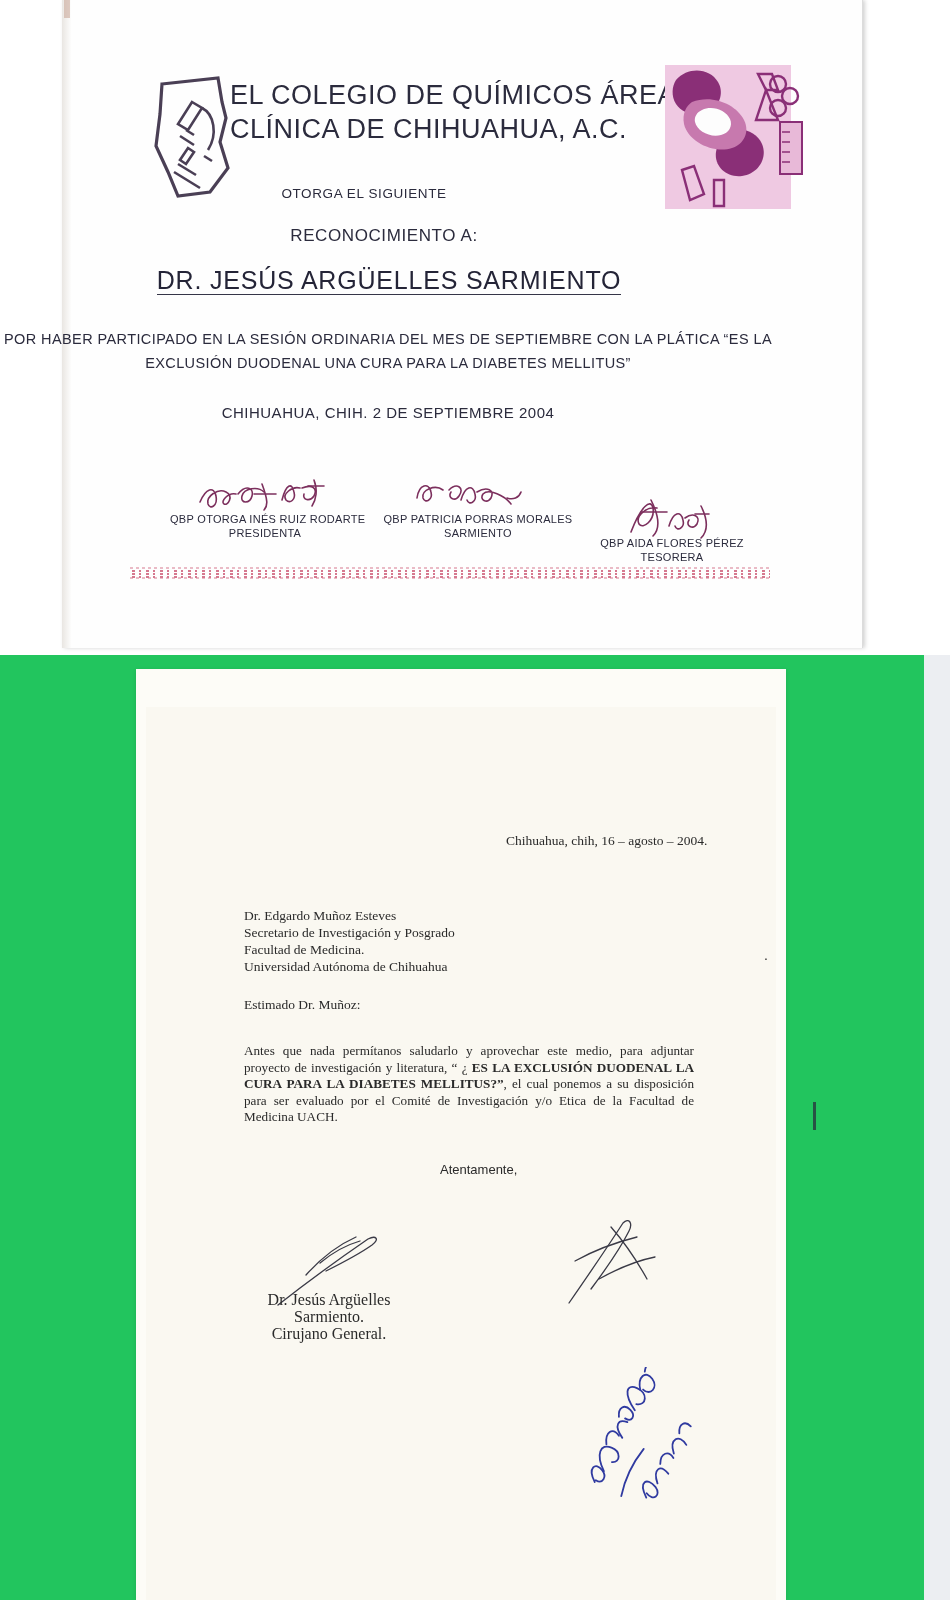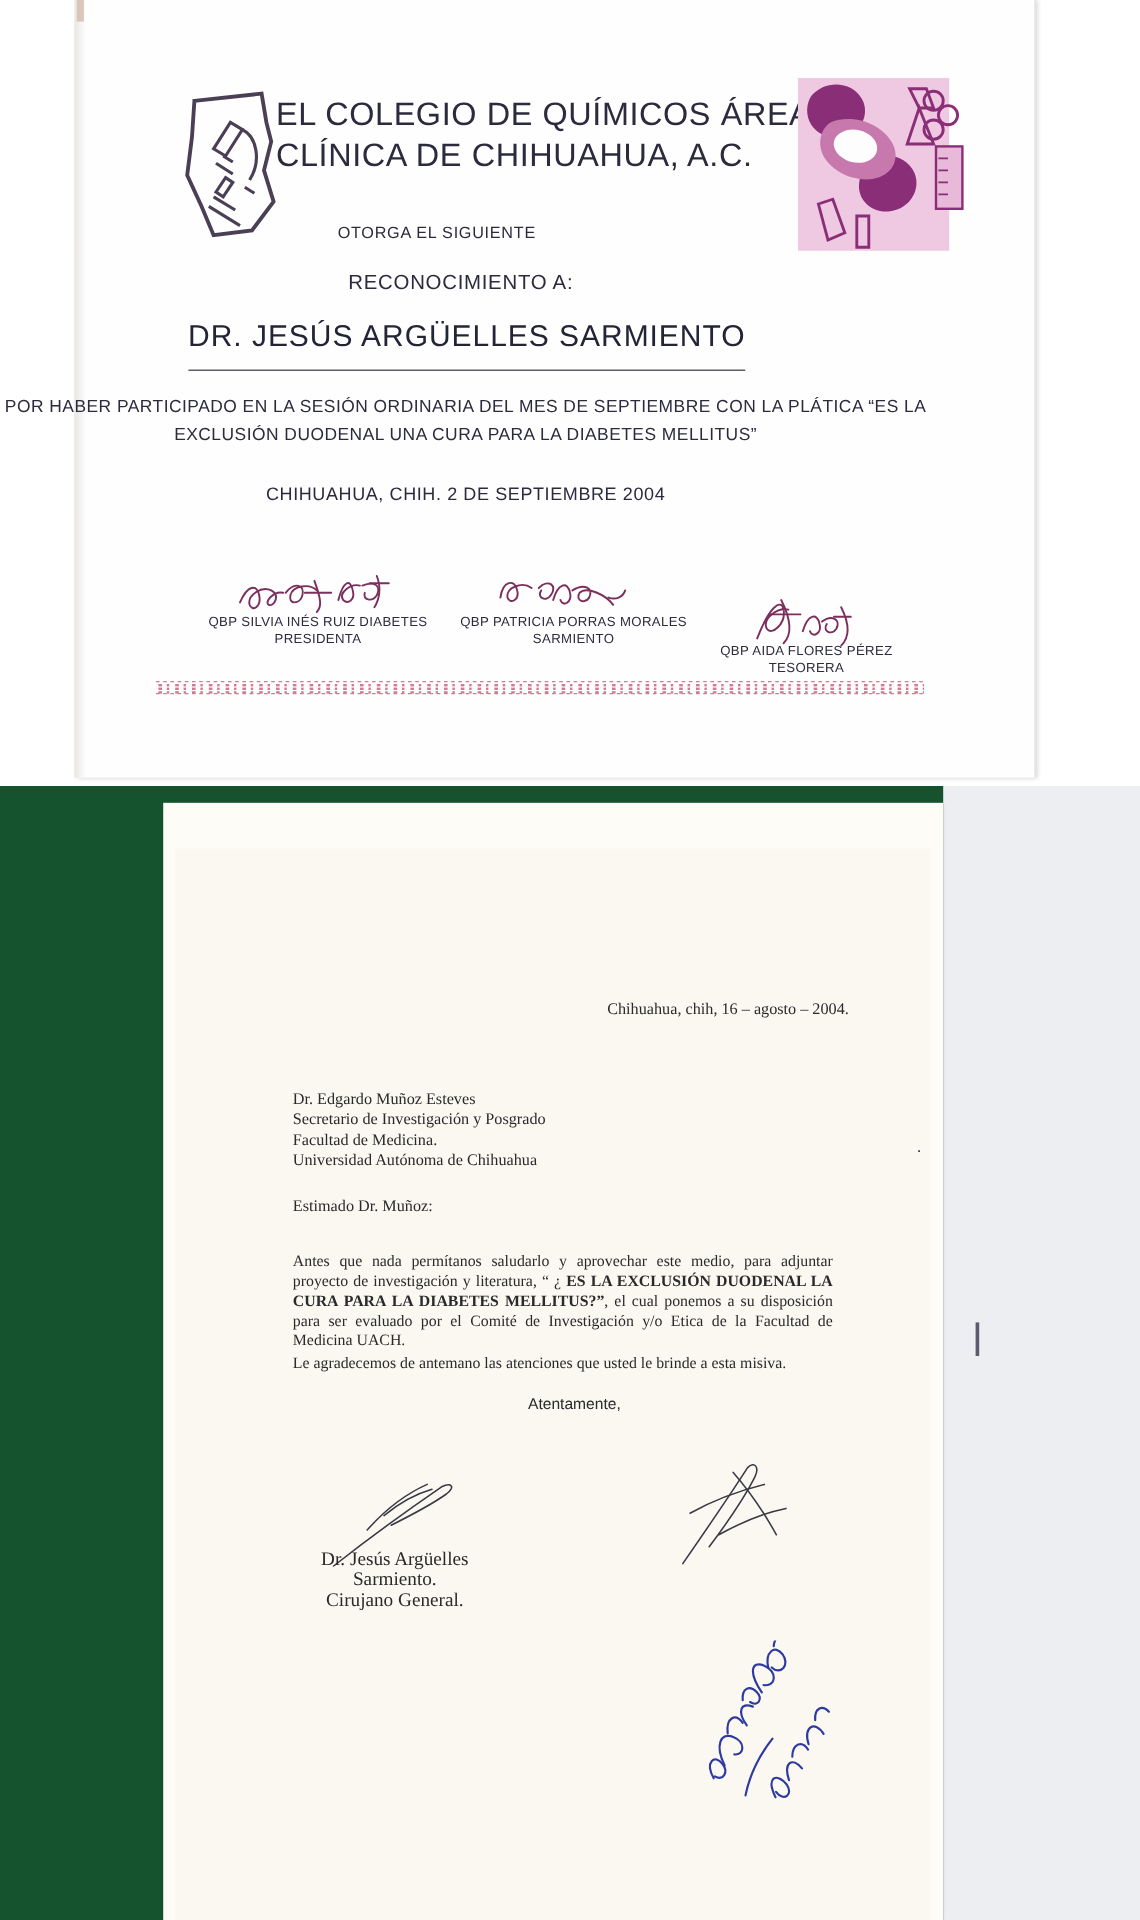--- a/index.html
+++ b/index.html
@@ -102,21 +102,21 @@
     width: 800px;
     text-align: center;
     color: #242437;
     font-size: 25px;
     letter-spacing: 0.8px;
     border-bottom: none;
     transform: translateX(-11px);
   }
   .cert-name span {
     border-bottom: 1.5px solid #353548;
-    padding-bottom: 14px;
+    padding-bottom: 0;
   }
   .cert-body {
     position: absolute;
     left: 0;
     top: 327px;
     width: 800px;
     text-align: center;
     color: #2b2b3d;
     font-size: 14.5px;
     line-height: 24px;
@@ -166,23 +166,23 @@
     top: 62px;
     width: 148px;
     height: 152px;
   }
 
   
   .letter-area {
     position: absolute;
     left: 0;
     top: 655px;
-    width: 786px;
+    width: 924px;
     height: 945px;
-    background: #14532d;
+    background: #22c55e;
   }
   .letter-page {
     position: absolute;
     left: 136px;
     top: 14px;
     width: 650px;
     height: 931px;
     background: #fdfcf7;
     box-shadow: 0 1px 4px rgba(0,0,0,0.12);
   }
@@ -361,21 +361,21 @@
         <g fill="none" stroke="#7c2f5d" stroke-width="1.6" stroke-linecap="round">
           <path d="M10 32 c6 -14 14 -16 16 -6 c2 10 -6 14 -8 8 c-2 -8 10 -16 18 -12 c8 4 2 14 -2 12 c-4 -2 4 -12 12 -10"></path>
           <path d="M48 24 c8 -10 16 -6 14 2 c-2 8 -12 8 -10 0 c2 -8 16 -10 22 -4"></path>
           <path d="M72 14 c6 16 6 22 2 26 M64 24 h22"></path>
           <path d="M92 30 c4 -16 10 -18 12 -8 c2 8 -4 12 -8 8 c-4 -6 6 -14 14 -12"></path>
           <path d="M112 18 c10 -4 16 0 12 8 c-4 6 -12 4 -10 -2"></path>
           <path d="M124 10 c4 10 2 20 -2 26 M118 16 h16"></path>
         </g>
       </svg>
     </span>
-    <div class="line1">QBP SILVIA INÉS RUIZ DIABETES</div>
+    <div class="line1">QBP OTORGA INÉS RUIZ RODARTE</div>
     <div>PRESIDENTA</div>
   </div>
 
   <div class="sig-block" style="left:378px; width:200px;">
     <span class="sig-scribble">
       <svg width="150" height="46" viewBox="0 0 150 46">
         <g fill="none" stroke="#7c2f5d" stroke-width="1.6" stroke-linecap="round">
           <path d="M14 28 c2 -14 12 -16 14 -6 c2 8 -6 12 -8 6 c-2 -8 12 -14 20 -8"></path>
           <path d="M46 20 c8 -8 16 -2 10 6 c-4 6 -12 2 -8 -4"></path>
           <path d="M58 30 c4 -14 12 -16 14 -6 c2 8 -6 12 -8 6"></path>
@@ -709,21 +709,20 @@
       </div>
 
       <div class="l-dot">.</div>
 
       <div class="l-greet">Estimado  Dr. Muñoz:</div>
 
       <div class="l-body">
         <p style="margin:0 0 2px 0;">
           <span>Antes que nada permítanos  saludarlo y aprovechar este medio, para adjuntar proyecto de investigación y literatura, “ ¿ </span><span class="bold">ES LA EXCLUSIÓN DUODENAL LA CURA PARA LA DIABETES MELLITUS?”</span><span>, el cual ponemos a su disposición  para ser evaluado por el Comité de Investigación y/o Etica de la Facultad de Medicina UACH.</span>
         </p>
-        <p style="margin:0;">Le agradecemos de antemano las atenciones que usted le brinde a esta misiva.</p>
       </div>
 
       <div class="l-closing">Atentamente,</div>
 
       <div class="l-handsign-left">
         <svg width="150" height="80" viewBox="0 0 150 80">
           <g fill="none" stroke="#3a3a46" stroke-width="1.3" stroke-linecap="round">
             <path d="M2 78 C30 56 60 34 92 12 C100 8 104 12 96 18 C82 28 62 38 50 44"></path>
             <path d="M30 48 C46 30 62 18 80 10"></path>
             <path d="M44 36 C56 26 70 18 84 14"></path>

